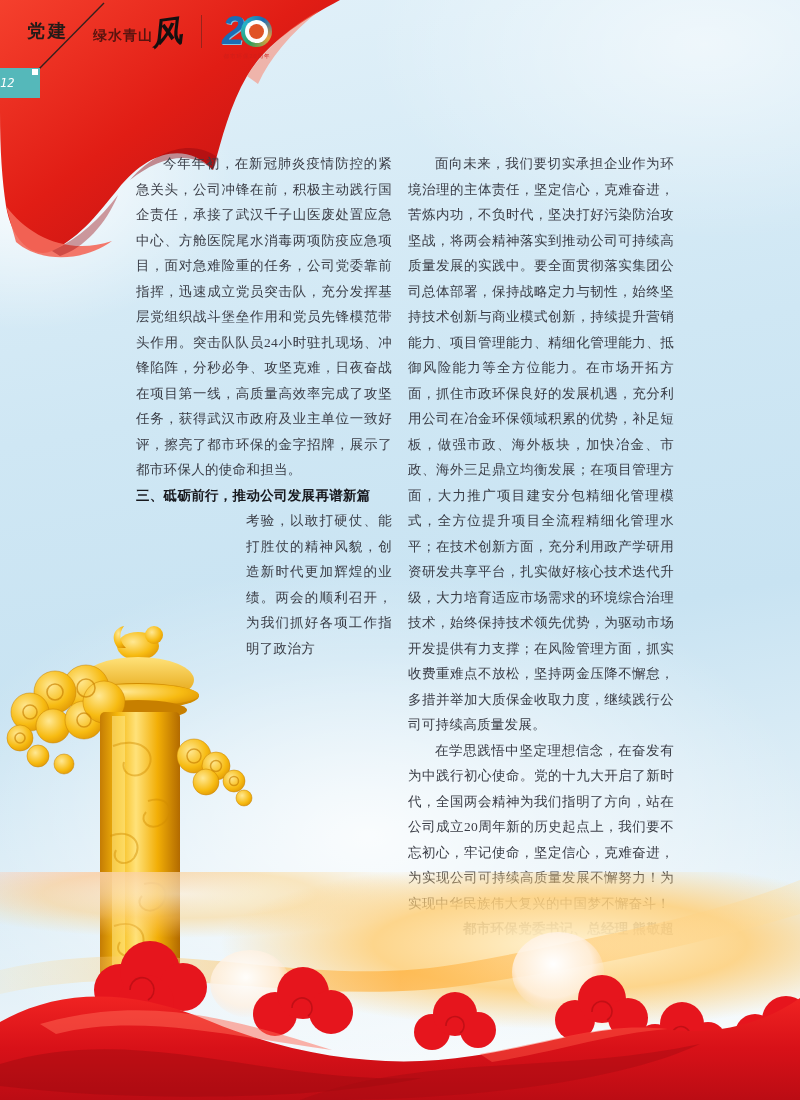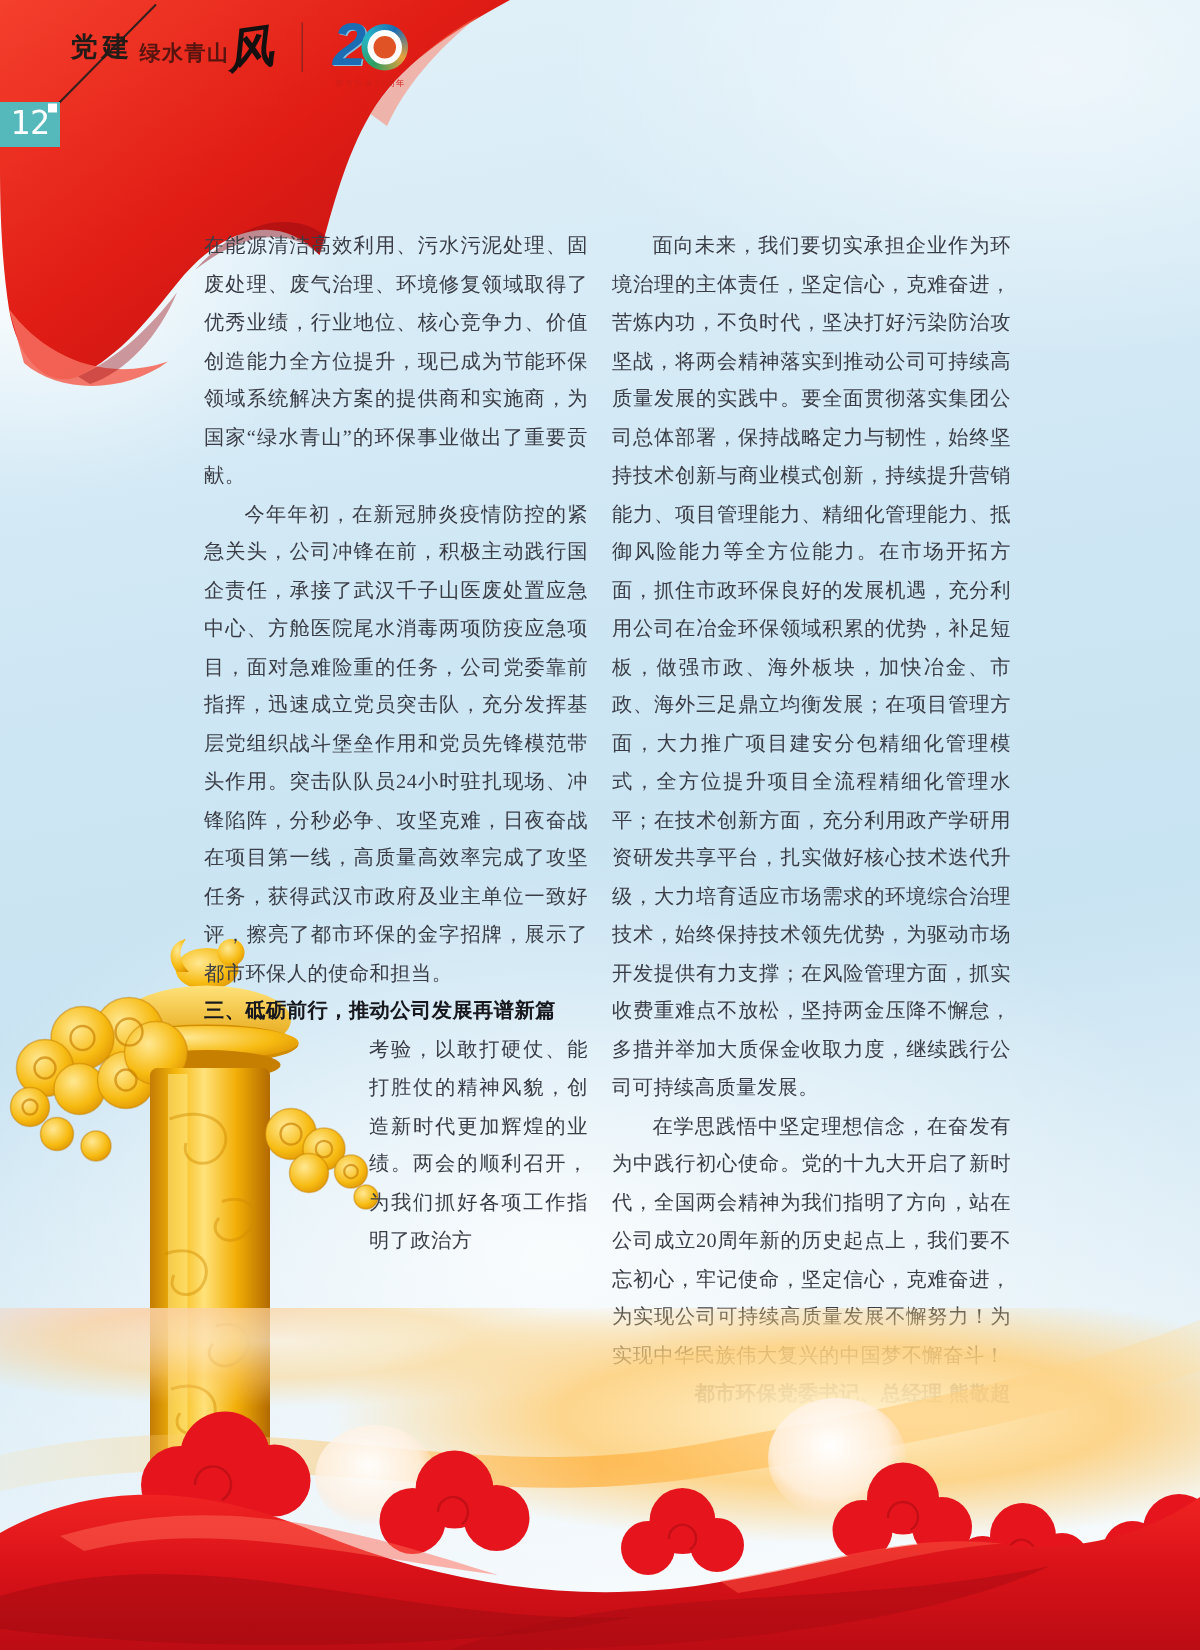--- a/index.html
+++ b/index.html
@@ -9,40 +9,40 @@
     background:
       radial-gradient(ellipse 300px 220px at 3% 16%, rgba(255,255,255,.95), rgba(255,255,255,0) 70%),
       radial-gradient(ellipse 480px 280px at 88% 4%, rgba(255,255,255,.55), rgba(255,255,255,0) 70%),
       radial-gradient(ellipse 620px 380px at 46% 76%, rgba(255,255,255,.85), rgba(255,255,255,0) 72%),
       linear-gradient(170deg,#e2f1f9 0%, #cfe7f4 36%, #c8e3f2 58%, #e4f1f8 80%, #ffffff 100%);
   }
   
   .flag-svg{position:absolute;left:0;top:0;width:362px;height:268px;z-index:2;}
   .hdr-item{position:absolute;z-index:3;}
   .section-label{left:27px;top:19px;font-family:"Liberation Sans",sans-serif;
-    font-size:18px;font-weight:bold;color:#221b18;letter-spacing:3px;margin-left:20px;}
+    font-size:18px;font-weight:bold;color:#221b18;letter-spacing:3px;}
   .magazine-name{left:93px;top:27px;font-family:"Liberation Sans",sans-serif;
     font-size:14px;font-weight:bold;color:#58140f;letter-spacing:1px;}
   .wind-glyph{left:151px;top:12px;font-size:31px;color:#151010;font-style:italic;
     transform:rotate(-8deg);font-weight:bold;}
   .hdr-divider{left:201px;top:15px;width:1px;height:33px;background:#6d241d;opacity:.65;}
   .logo20{left:211px;top:12px;width:72px;text-align:center;}
   .logo20-row{display:flex;align-items:flex-start;justify-content:center;height:40px;}
   .logo-digit2{font-family:"Liberation Sans",sans-serif;font-size:40px;line-height:36px;
     font-weight:bold;font-style:italic;color:#1c6cb4;text-shadow:1px 1px 0 #7fc3e4;}
   .logo-ring{position:relative;width:31px;height:31px;margin:4px 0 0 -3px;border-radius:50%;
     background:conic-gradient(from 210deg,#2f9e5f,#27b5c8,#1b6cb4,#e8a13b,#2f9e5f);}
   .logo-ring-gap{position:absolute;left:4px;top:4px;width:23px;height:23px;border-radius:50%;background:#fdfdfc;}
   .logo-ring-core{position:absolute;left:8px;top:8px;width:15px;height:15px;border-radius:50%;background:#e05325;}
   .logo-caption{margin-top:1px;font-size:5.5px;line-height:6px;color:#cf1f1a;
     font-family:"Liberation Sans",sans-serif;letter-spacing:1px;white-space:nowrap;}
   .page-badge{left:0;top:68px;width:40px;height:30px;background:#55b8ba;z-index:4;}
   .badge-square{position:absolute;right:2px;top:1px;width:6px;height:6px;background:#ffffff;}
-  .page-num{position:absolute;left:0;top:2px;width:100%;text-align:center;color:#fff;
-    font-family:"DejaVu Sans Mono",monospace;font-size:22px;line-height:26px;}
+  .page-num{position:absolute;left:0;top:2px;width:100%;text-align:left;color:#fff;
+    font-family:"DejaVu Sans Mono",monospace;font-style:italic;font-size:12px;line-height:26px;}
   
   .col{position:absolute;top:151px;z-index:4;color:#3a3d46;font-size:13.5px;
     line-height:25.5px;text-align:justify;letter-spacing:.3px;}
   .col-left{left:136px;width:256px;}
   .col-right{left:408px;width:266px;}
   .col p{margin:0;}
   .indent{text-indent:2em;}
   .sec-heading{font-weight:bold;color:#17181d;text-align:left;text-indent:0;
     font-family:"Liberation Sans",sans-serif;font-size:13.5px;}
   .p3a{margin-left:52px !important;text-indent:2em;}
@@ -163,21 +163,20 @@
       <circle cx="246" cy="182" r="8"></circle>
     </g>
     <g fill="none" stroke="#c87f00" stroke-width="1.5" opacity="0.65">
       <circle cx="196" cy="140" r="7"></circle>
         <circle cx="218" cy="150" r="5.5"></circle>
         <circle cx="236" cy="165" r="4.5"></circle>
     </g>
   </svg>
 
   <div class="col col-left">
-    <p>在能源清洁高效利用、污水污泥处理、固废处理、废气治理、环境修复领域取得了优秀业绩，行业地位、核心竞争力、价值创造能力全方位提升，现已成为节能环保领域系统解决方案的提供商和实施商，为国家“绿水青山”的环保事业做出了重要贡献。</p>
     <p class="indent">今年年初，在新冠肺炎疫情防控的紧急关头，公司冲锋在前，积极主动践行国企责任，承接了武汉千子山医废处置应急中心、方舱医院尾水消毒两项防疫应急项目，面对急难险重的任务，公司党委靠前指挥，迅速成立党员突击队，充分发挥基层党组织战斗堡垒作用和党员先锋模范带头作用。突击队队员24小时驻扎现场、冲锋陷阵，分秒必争、攻坚克难，日夜奋战在项目第一线，高质量高效率完成了攻坚任务，获得武汉市政府及业主单位一致好评，擦亮了都市环保的金字招牌，展示了都市环保人的使命和担当。</p>
     <p class="sec-heading">三、砥砺前行，推动公司发展再谱新篇</p>
     <p class="p3b">考验，以敢打硬仗、能打胜仗的精神风貌，创造新时代更加辉煌的业绩。两会的顺利召开，为我们抓好各项工作指明了政治方</p>
   </div>
 
   <div class="col col-right">
     <p class="indent">面向未来，我们要切实承担企业作为环境治理的主体责任，坚定信心，克难奋进，苦炼内功，不负时代，坚决打好污染防治攻坚战，将两会精神落实到推动公司可持续高质量发展的实践中。要全面贯彻落实集团公司总体部署，保持战略定力与韧性，始终坚持技术创新与商业模式创新，持续提升营销能力、项目管理能力、精细化管理能力、抵御风险能力等全方位能力。在市场开拓方面，抓住市政环保良好的发展机遇，充分利用公司在冶金环保领域积累的优势，补足短板，做强市政、海外板块，加快冶金、市政、海外三足鼎立均衡发展；在项目管理方面，大力推广项目建安分包精细化管理模式，全方位提升项目全流程精细化管理水平；在技术创新方面，充分利用政产学研用资研发共享平台，扎实做好核心技术迭代升级，大力培育适应市场需求的环境综合治理技术，始终保持技术领先优势，为驱动市场开发提供有力支撑；在风险管理方面，抓实收费重难点不放松，坚持两金压降不懈怠，多措并举加大质保金收取力度，继续践行公司可持续高质量发展。</p>
     <p class="indent">在学思践悟中坚定理想信念，在奋发有为中践行初心使命。党的十九大开启了新时代，全国两会精神为我们指明了方向，站在公司成立20周年新的历史起点上，我们要不忘初心，牢记使命，坚定信心，克难奋进，为实现公司可持续高质量发展不懈努力！为实现中华民族伟大复兴的中国梦不懈奋斗！</p>
     <p class="signature">都市环保党委书记、总经理 熊敬超</p>
   </div>

